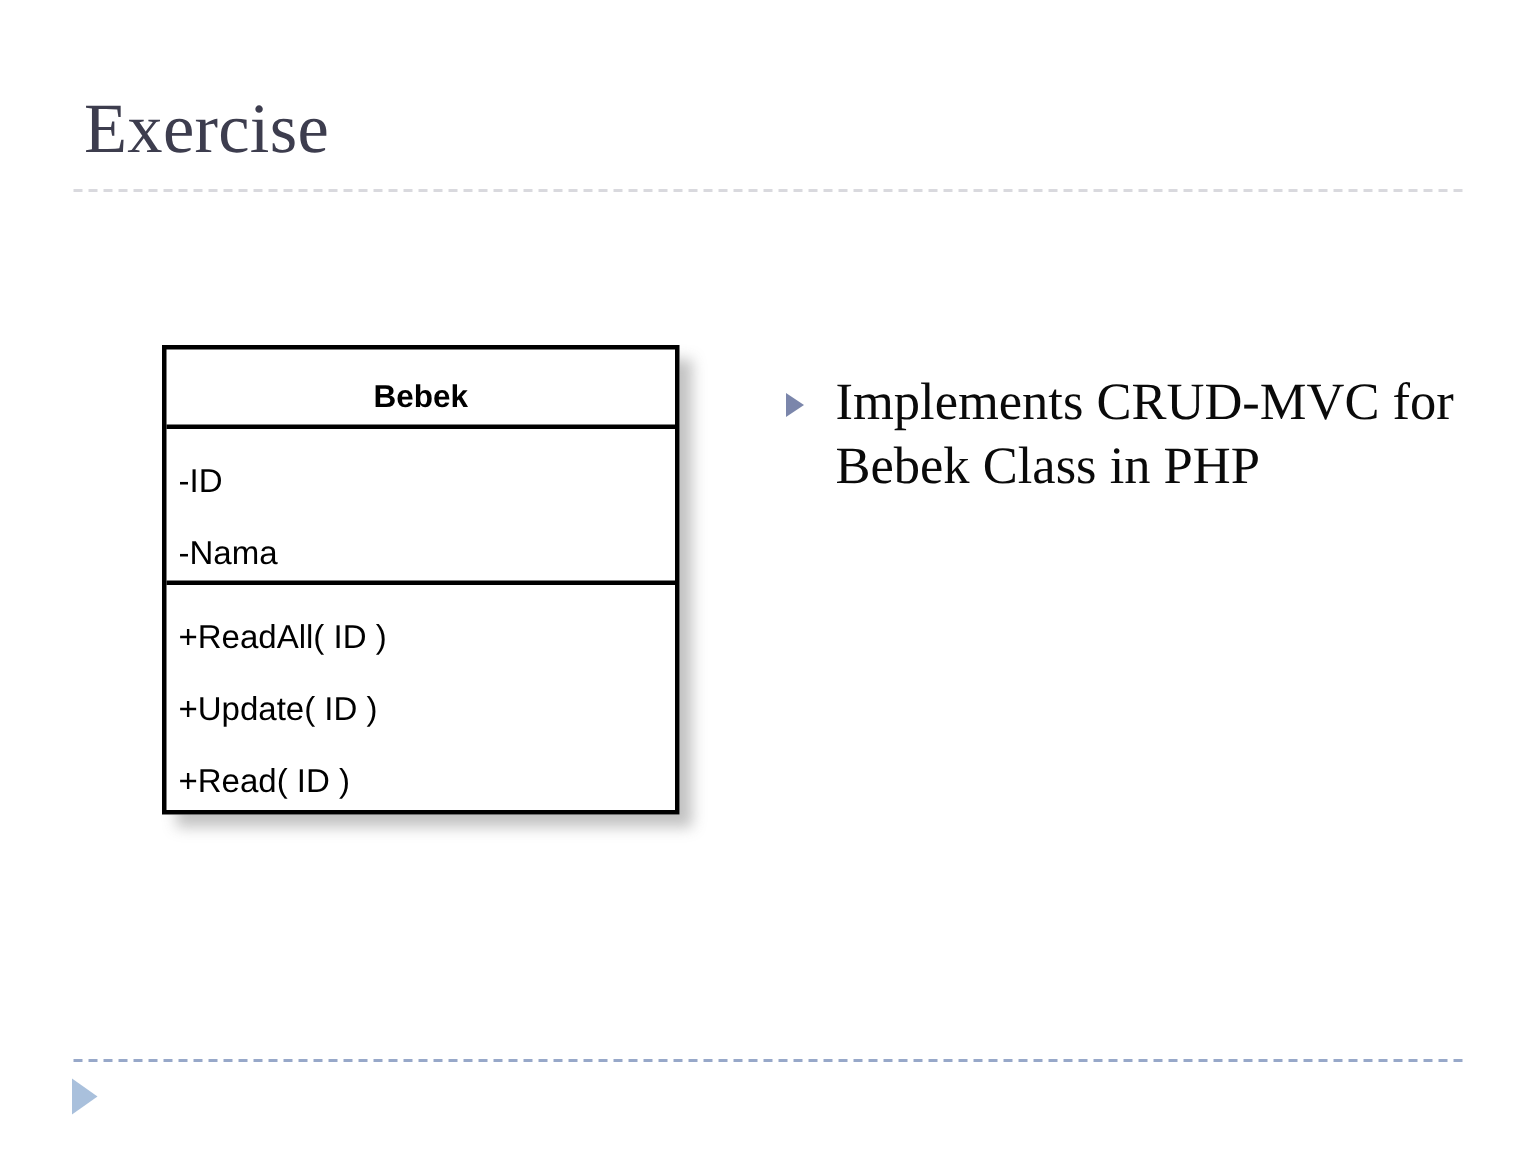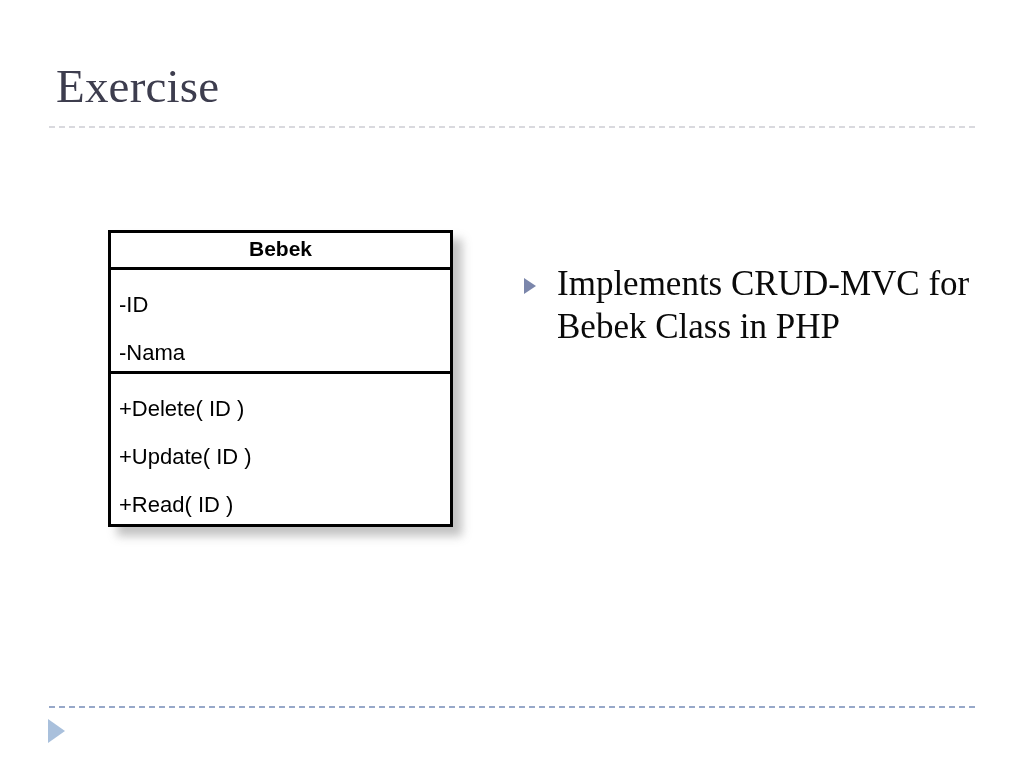--- a/index.html
+++ b/index.html
@@ -82,21 +82,21 @@
   .uml-compartment {
     padding: 0;
   }
   #uml-header {
     border-bottom: 3px solid #000000;
     text-align: center;
     font-family: "Liberation Sans", sans-serif;
     font-size: 21px;
     font-weight: bold;
     color: #000000;
-    padding: 3px 0 5px 0;
+    padding: 19px 0 5px 0;
     line-height: 1.25;
   }
   #uml-attributes {
     border-bottom: 3px solid #000000;
     padding: 2px 0 3px 0;
   }
   #uml-operations {
     padding: 2px 0 4px 0;
   }
   .uml-row {
@@ -106,21 +106,21 @@
     line-height: 30px;
     padding-left: 8px;
     white-space: nowrap;
     margin-top: 18px;
   }
 
   
   #body-bullets {
     position: absolute;
     left: 524px;
-    top: 262px;
+    top: 246px;
     width: 460px;
   }
   .bullet-item {
     display: flex;
     align-items: flex-start;
     margin-bottom: 10px;
   }
   .bullet-marker {
     flex: 0 0 auto;
     width: 0;
@@ -151,21 +151,21 @@
   <div id="uml-class">
 
     <div id="uml-header" class="uml-compartment">Bebek</div>
 
     <div id="uml-attributes" class="uml-compartment">
       <div class="uml-row">-ID</div>
       <div class="uml-row">-Nama</div>
     </div>
 
     <div id="uml-operations" class="uml-compartment">
-      <div class="uml-row">+Delete( ID )</div>
+      <div class="uml-row">+ReadAll( ID )</div>
       <div class="uml-row">+Update( ID )</div>
       <div class="uml-row">+Read( ID )</div>
     </div>
 
   </div>
 
   <div id="body-bullets">
     <div class="bullet-item">
       <span class="bullet-marker"></span>
       <span class="bullet-text">Implements CRUD-MVC for Bebek Class in PHP</span>

